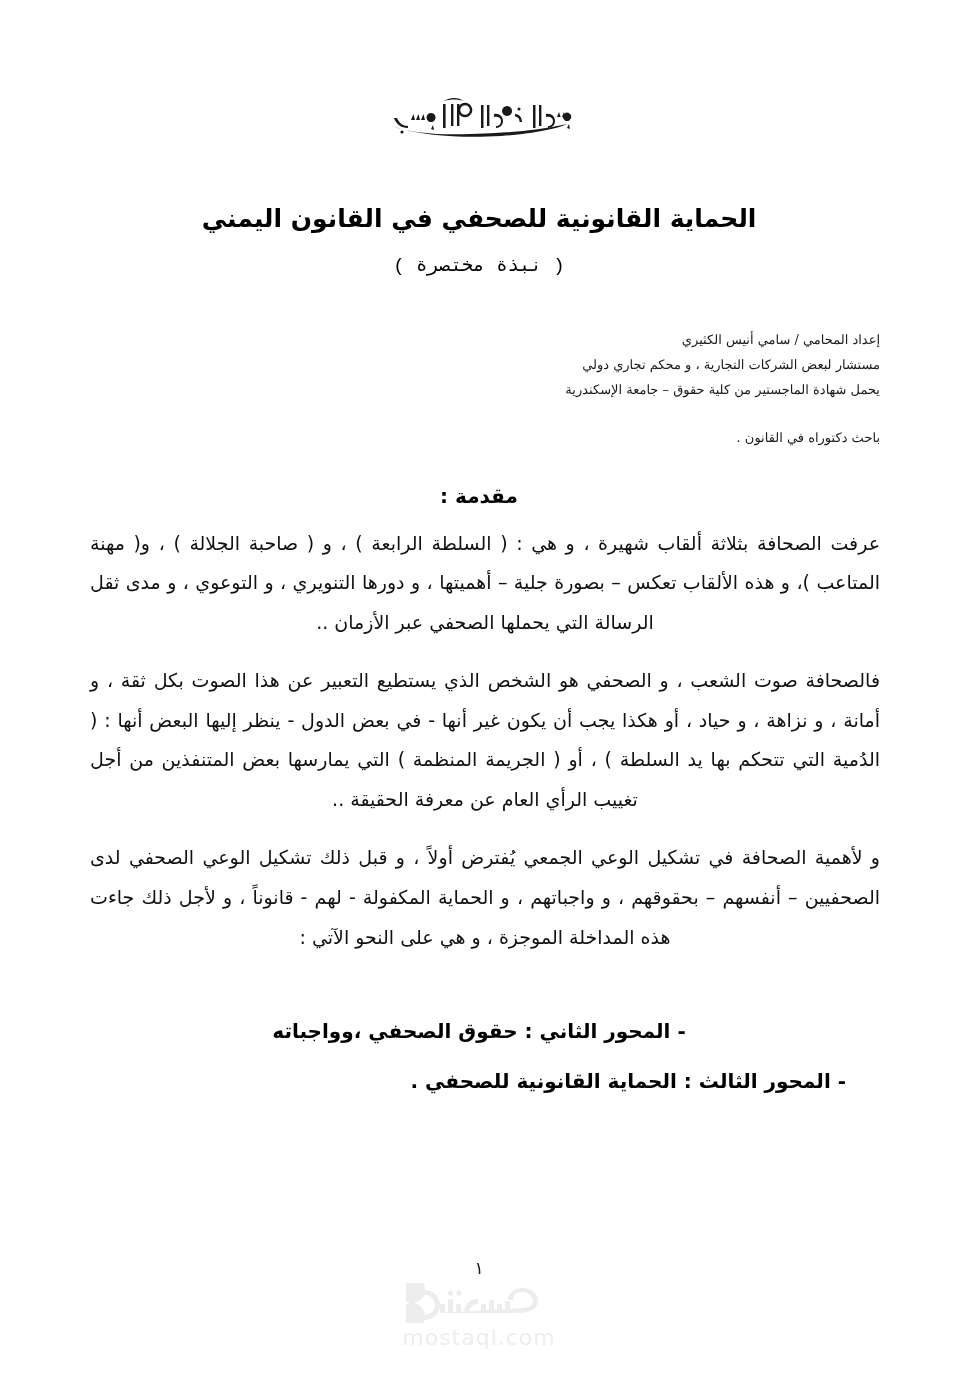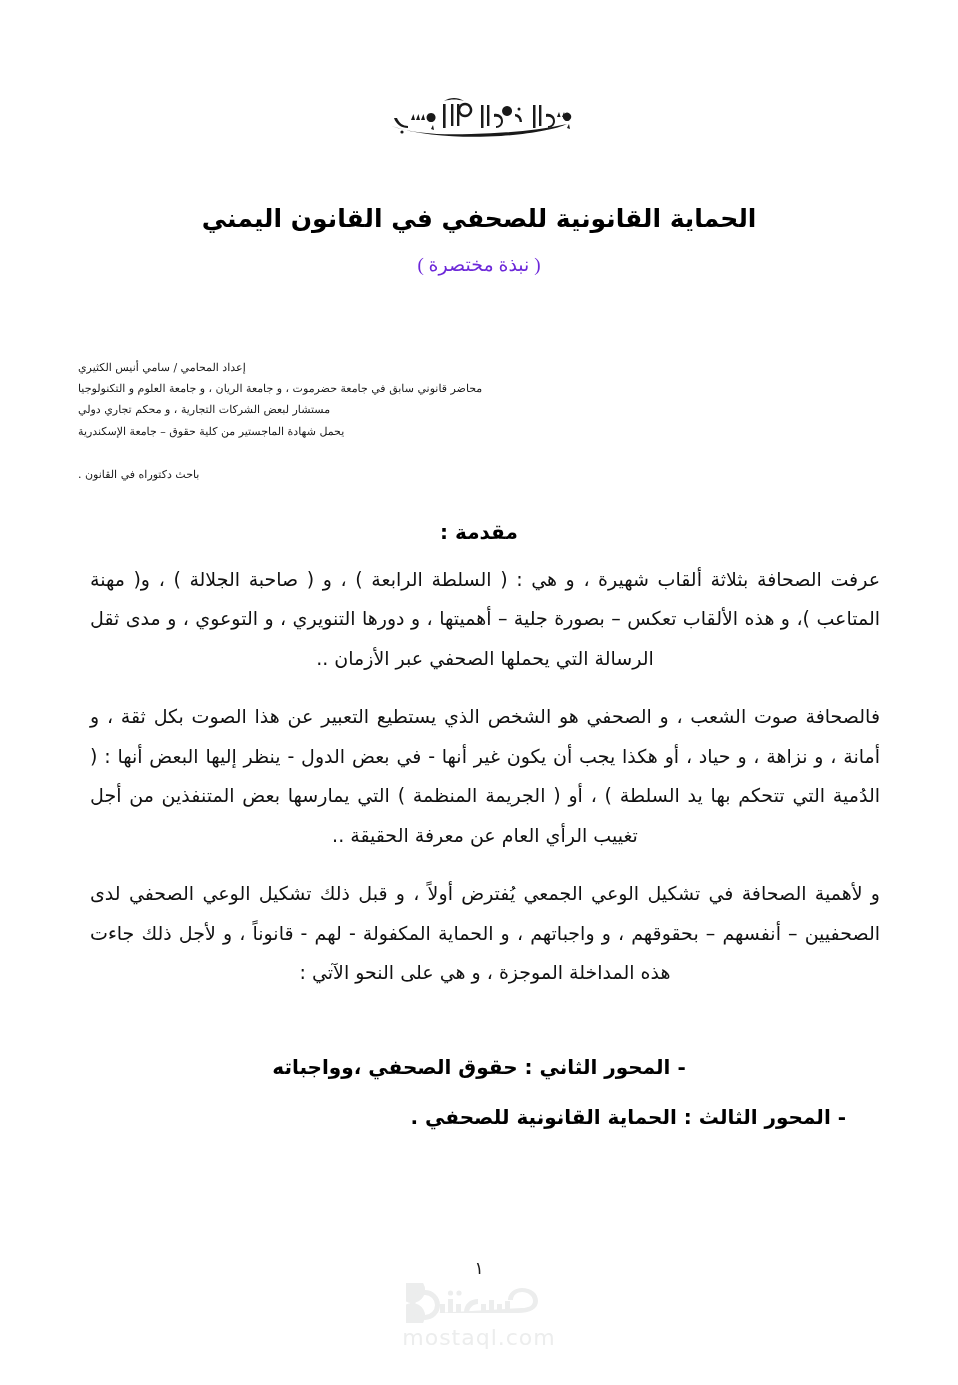--- a/index.html
+++ b/index.html
@@ -49,33 +49,33 @@
     font-family: "DejaVu Sans", "Liberation Sans", sans-serif;
     font-weight: bold;
     font-size: 25px;
     line-height: 1.35;
     color: #000000;
     margin-top: 44px;
     letter-spacing: 0;
   }
   .doc-subtitle {
     text-align: center;
-    font-family: Liberation Serif, serif;
+    font-family: Liberation Mono, monospace;
     font-size: 19px;
-    color: #6d28d9;
+    color: #000000;
     margin-top: 12px;
     font-weight: normal;
   }
 
   
   .author-block {
-    margin-top: 81px;
-    text-align: left;
+    margin-top: 50px;
+    text-align: right;
     font-family: "DejaVu Serif", "Liberation Serif", serif;
-    font-size: 11px;
+    font-size: 13px;
     line-height: 1.95;
     color: #1a1a1a;
   }
   .author-line {
     white-space: nowrap;
   }
   .author-line.wide {
     white-space: normal;
   }
   .author-line.spaced {
@@ -199,21 +199,20 @@
         <path d="M186 25 a4.2 4.2 0 1 1 0.1 0 z M188 28 l1 5 -3 -1 z"></path>
       </g>
     </svg>
   </div>
 
   <h1 class="doc-title">الحماية القانونية للصحفي في القانون اليمني</h1>
   <div class="doc-subtitle">( نبذة مختصرة )</div>
 
   <div class="author-block">
     <div class="author-line">إعداد المحامي / سامي أنيس الكثيري</div>
-    <div class="author-line wide">محاضر قانوني سابق في جامعة حضرموت ، و جامعة الريان ، و جامعة العلوم و التكنولوجيا</div>
     <div class="author-line">مستشار لبعض الشركات التجارية ، و محكم تجاري دولي</div>
     <div class="author-line">يحمل شهادة الماجستير من كلية حقوق – جامعة الإسكندرية</div>
     <div class="author-line spaced">باحث دكتوراه في القانون .</div>
   </div>
 
   <div class="intro-heading">مقدمة :</div>
 
   <p class="para first">عرفت الصحافة بثلاثة ألقاب شهيرة ، و هي : ( السلطة الرابعة ) ، و ( صاحبة الجلالة ) ، و( مهنة المتاعب )، و هذه الألقاب تعكس – بصورة جلية – أهميتها ، و دورها التنويري ، و التوعوي ، و مدى ثقل الرسالة التي يحملها الصحفي عبر الأزمان ..</p>
   <p class="para">فالصحافة صوت الشعب ، و الصحفي هو الشخص الذي يستطيع التعبير عن هذا الصوت بكل ثقة ، و أمانة ، و نزاهة ، و حياد ، أو هكذا يجب أن يكون غير أنها - في بعض الدول - ينظر إليها البعض أنها : ( الدُمية التي تتحكم بها يد السلطة ) ، أو ( الجريمة المنظمة ) التي يمارسها بعض المتنفذين من أجل تغييب الرأي العام عن معرفة الحقيقة ..</p>
   <p class="para">و لأهمية الصحافة في تشكيل الوعي الجمعي يُفترض أولاً ، و قبل ذلك تشكيل الوعي الصحفي لدى الصحفيين – أنفسهم – بحقوقهم ، و واجباتهم ، و الحماية المكفولة - لهم - قانوناً ، و لأجل ذلك جاءت هذه المداخلة الموجزة ، و هي على النحو الآتي :</p>

